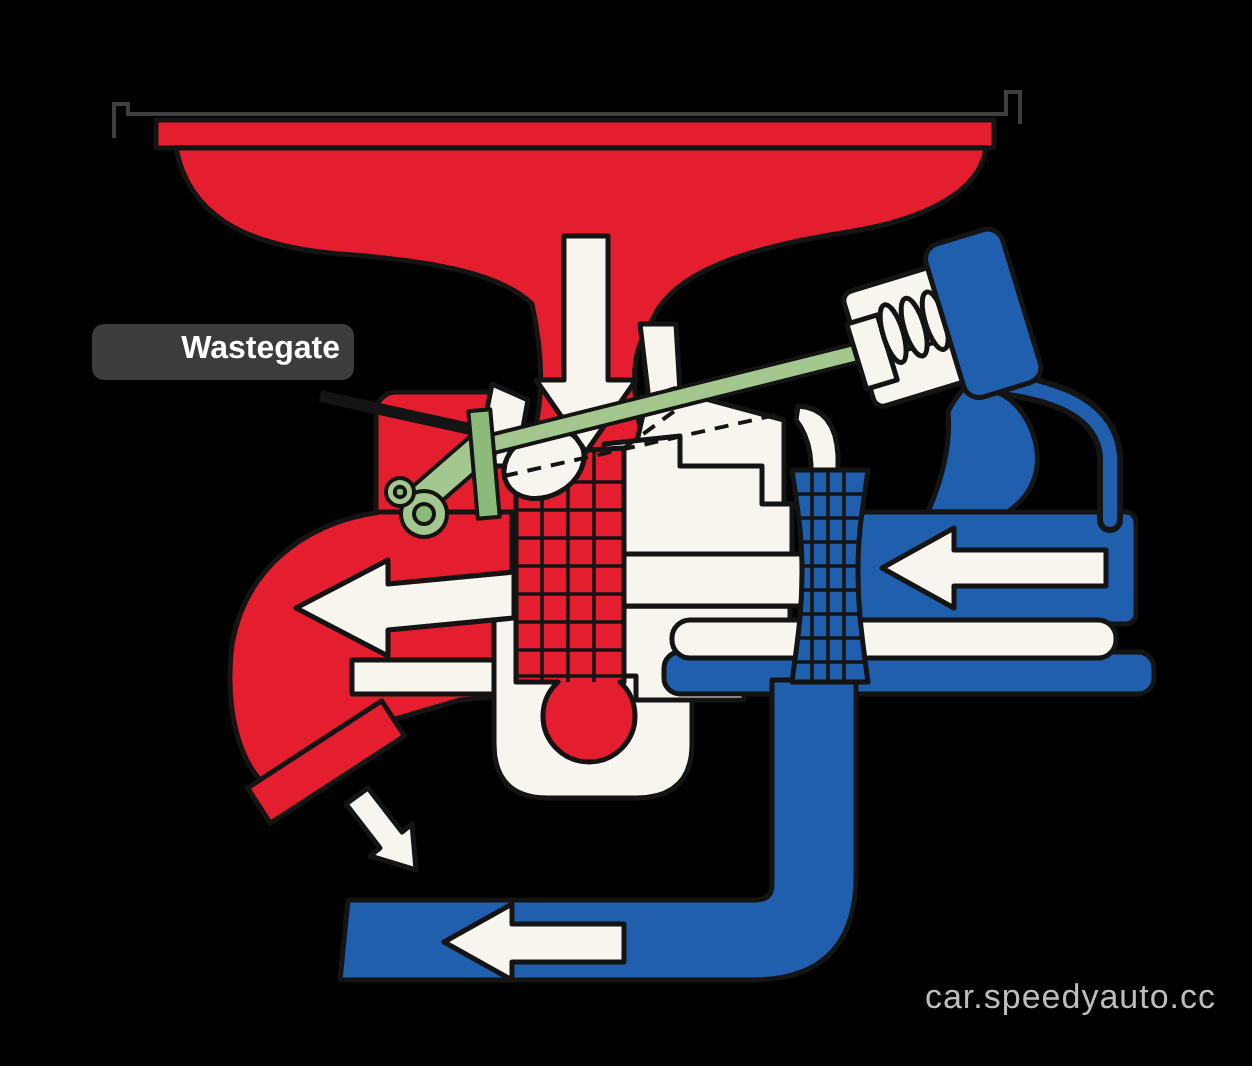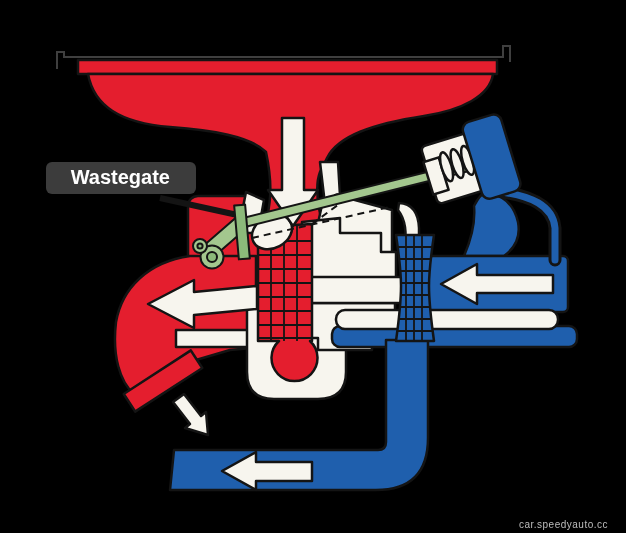--- a/index.html
+++ b/index.html
@@ -17,26 +17,26 @@
   .ln      {stroke:var(--outline);fill:none;}
   .dash    {stroke:var(--outline);stroke-width:2;stroke-dasharray:7 5;fill:none;}
   .hatch   {stroke:var(--outline);stroke-width:1.8;fill:none;}
   .tube-o  {stroke:var(--outline);stroke-width:13;fill:none;stroke-linecap:round;}
   .tube-i  {stroke:var(--intake-blue);stroke-width:7;fill:none;stroke-linecap:round;}
   .bracket {stroke:var(--bracket);stroke-width:2;fill:none;}
 
   .callout-label{
     position:absolute;left:46px;top:162px;width:114px;
     background:var(--label-bg);color:var(--label-text);
-    border-radius:6px;padding:4px 26px 6px 10px;
-    font-size:20px;font-weight:bold;line-height:1.12;text-align:right;
+    border-radius:6px;padding:4px 7px 6px 10px;
+    font-size:16px;font-weight:bold;line-height:1.12;text-align:right;
   }
   .watermark{
-    position:absolute;right:18px;bottom:3px;
-    color:var(--watermark-text);font-size:10px;letter-spacing:.5px;
+    position:absolute;right:18px;bottom:24px;
+    color:var(--watermark-text);font-size:17px;letter-spacing:.5px;
   }
 </style>
 </head>
 <body>
 
 <div id="stage">
   <svg width="626" height="533" viewBox="0 0 626 533">
     <defs>
       <clipPath id="turbClip">
         <path d="M258,227 L312,224 L312,341 L310,341 A23,23 0 1 1 279,341 L258,341 Z"></path>

